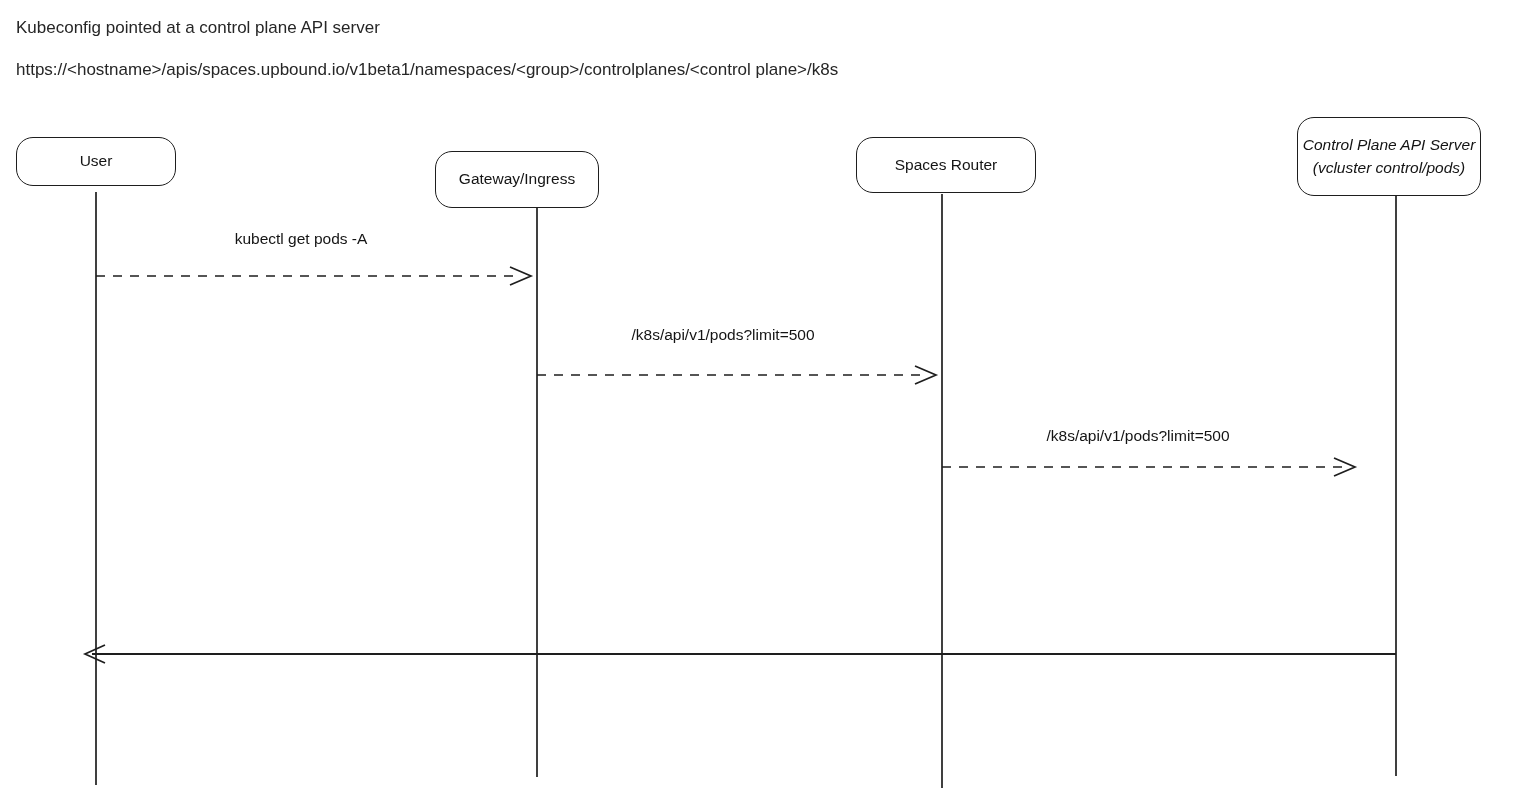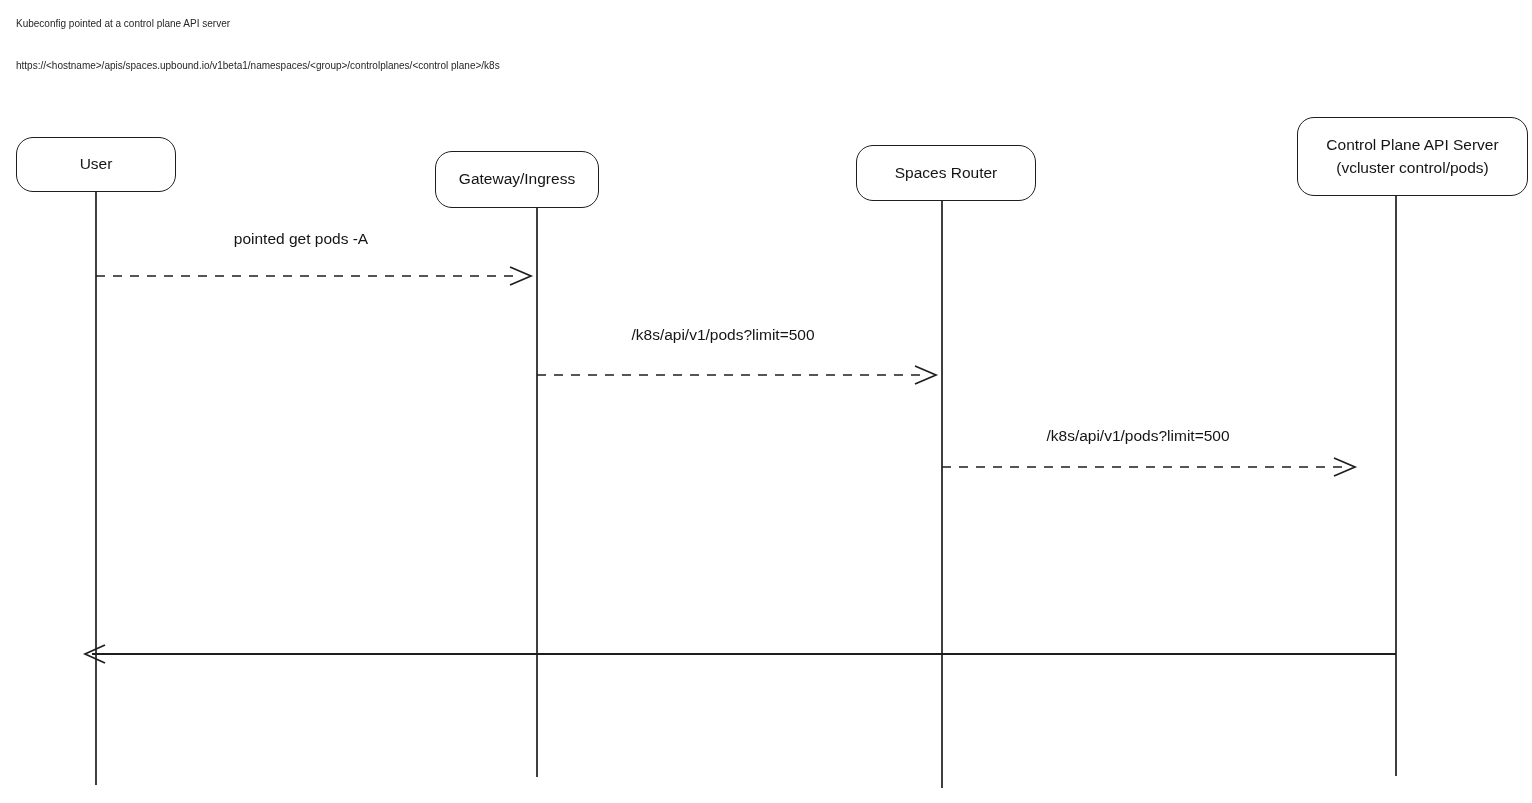--- a/index.html
+++ b/index.html
@@ -12,21 +12,21 @@
     width: 1532px;
     height: 803px;
     background: #ffffff;
     font-family: "Liberation Sans", sans-serif;
     color: #1e1e1e;
     overflow: hidden;
   }
   .header-line {
     position: absolute;
     left: 16px;
-    font-size: 10px;
+    font-size: 17px;
     color: #262626;
     white-space: pre;
   }
   .header-line.line1 { top: 18px; }
   .header-line.line2 { top: 60px; }
   svg.diagram-lines {
     position: absolute;
     left: 0;
     top: 0;
     width: 1532px;
@@ -77,34 +77,34 @@
     <line x1="537" y1="375" x2="924" y2="375" stroke="#1e1e1e" stroke-width="1.6" stroke-dasharray="9 8"></line>
     <polyline points="915,366 936,375 915,384" fill="none" stroke="#1e1e1e" stroke-width="1.7"></polyline>
 
     <line x1="942" y1="467" x2="1343" y2="467" stroke="#1e1e1e" stroke-width="1.6" stroke-dasharray="9 8"></line>
     <polyline points="1334,458 1355,467 1334,476" fill="none" stroke="#1e1e1e" stroke-width="1.7"></polyline>
 
     <line x1="1396" y1="654" x2="92" y2="654" stroke="#1e1e1e" stroke-width="1.9"></line>
     <polyline points="105,645 85,654 105,663" fill="none" stroke="#1e1e1e" stroke-width="1.7"></polyline>
   </svg>
 
-  <div class="actor-box" style="left:16px; top:137px; width:160px; height:55px;">
+  <div class="actor-box" style="left:16px; top:137px; width:160px; height:49px;">
     <span>User</span>
   </div>
 
   <div class="actor-box" style="left:435px; top:151px; width:164px; height:57px;">
     <span>Gateway/Ingress</span>
   </div>
 
-  <div class="actor-box" style="left:856px; top:137px; width:180px; height:56px;margin-top:8px;">
+  <div class="actor-box" style="left:856px; top:137px; width:180px; height:56px;">
     <span>Spaces Router</span>
   </div>
 
-  <div class="actor-box" style="left:1297px; top:117px; width:231px; height:79px;">
+  <div class="actor-box" style="left:1297px; top:117px; width:184px; height:79px;font-style:italic;">
     <span>Control Plane API Server</span>
     <span>(vcluster control/pods)</span>
   </div>
 
-  <div class="msg-label" style="left:301px; top:230px;">pointed get pods -A</div>
+  <div class="msg-label" style="left:301px; top:230px;">kubectl get pods -A</div>
   <div class="msg-label" style="left:723px; top:326px;">/k8s/api/v1/pods?limit=500</div>
   <div class="msg-label" style="left:1138px; top:427px;">/k8s/api/v1/pods?limit=500</div>
 
 </div>
 
 </body></html>

